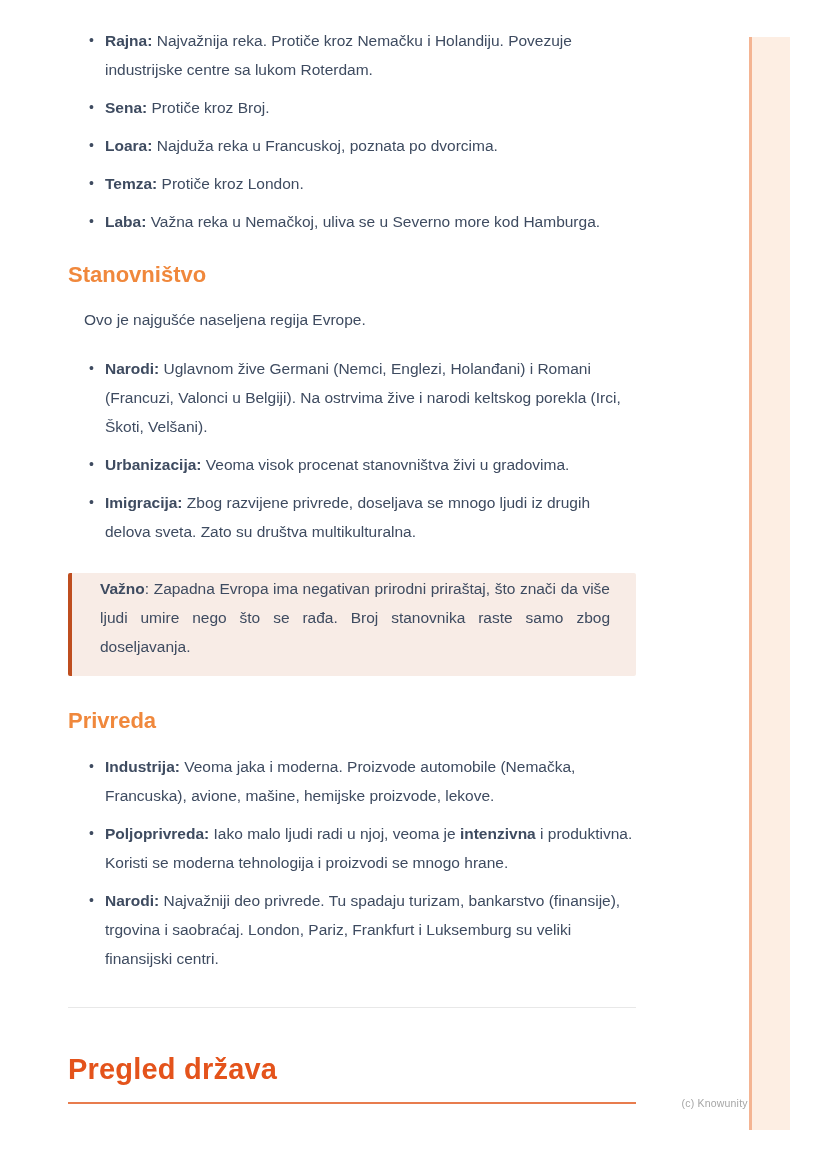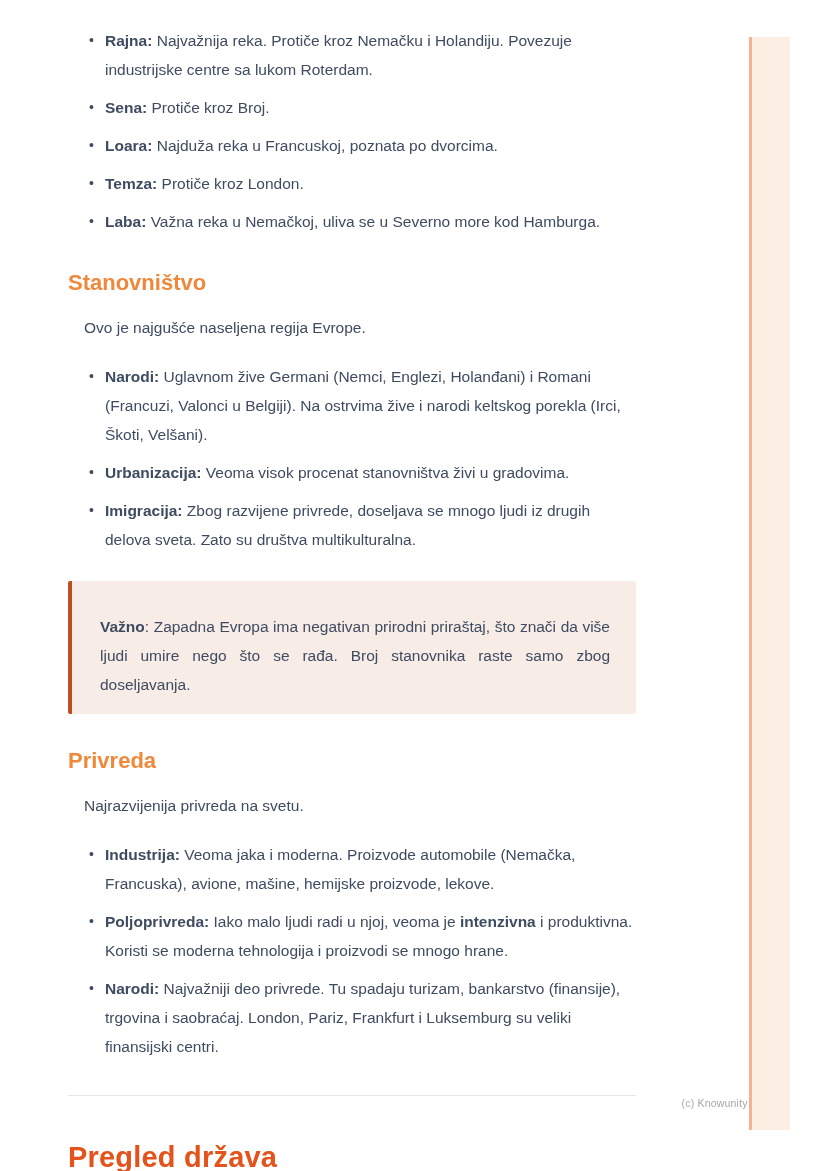--- a/index.html
+++ b/index.html
@@ -17,27 +17,27 @@
   }
   ul.blist li::before{
     content:"•";position:absolute;left:-16px;top:0;
     font-size:14px;color:#3e4b60;
   }
   .lbl{font-weight:bold;}
   .bold{font-weight:bold;}
 
   h2.sec{
     color:#f0883c;font-size:22px;line-height:28px;font-weight:bold;
-    margin:33px 0 17px 0;
+    margin:25px 0 17px 0;
   }
   p.para{font-size:15.5px;line-height:28px;margin:0 0 20px 16px;}
 
   .callout{
     background:#f8ece6;border-left:4px solid #bf4e1f;border-radius:2px;
-    margin:27px 0 31px 0;padding:31px 26px 15px 28px;
+    margin:27px 0 31px 0;padding:1px 26px 15px 28px;
   }
   .callout p{
     margin:0;font-size:15.5px;line-height:29px;text-align:justify;
   }
 
   hr.gray-divider{
     border:none;border-top:1px solid #e8e8e8;margin:34px 0 0 0;
   }
   h1.big{
     color:#e4531b;font-size:29px;line-height:34px;font-weight:bold;
@@ -74,21 +74,20 @@
     <li><span class="lbl">Narodi:</span><span> Uglavnom žive Germani (Nemci, Englezi, Holanđani) i Romani (Francuzi, Valonci u Belgiji). Na ostrvima žive i narodi keltskog porekla (Irci, Škoti, Velšani).</span></li>
     <li><span class="lbl">Urbanizacija:</span><span> Veoma visok procenat stanovništva živi u gradovima.</span></li>
     <li><span class="lbl">Imigracija:</span><span> Zbog razvijene privrede, doseljava se mnogo ljudi iz drugih delova sveta. Zato su društva multikulturalna.</span></li>
   </ul>
 
   <div class="callout">
     <p><span class="lbl">Važno</span><span>: Zapadna Evropa ima negativan prirodni priraštaj, što znači da više ljudi umire nego što se rađa. Broj stanovnika raste samo zbog doseljavanja.</span></p>
   </div>
 
   <h2 class="sec">Privreda</h2>
-  <p class="para">Najrazvijenija privreda na svetu.</p>
 
   <ul class="blist">
     <li><span class="lbl">Industrija:</span><span> Veoma jaka i moderna. Proizvode automobile (Nemačka, Francuska), avione, mašine, hemijske proizvode, lekove.</span></li>
     <li><span class="lbl">Poljoprivreda:</span><span> Iako malo ljudi radi u njoj, veoma je </span><span class="bold">intenzivna</span><span> i produktivna. Koristi se moderna tehnologija i proizvodi se mnogo hrane.</span></li>
     <li><span class="lbl">Narodi:</span><span> Najvažniji deo privrede. Tu spadaju turizam, bankarstvo (finansije), trgovina i saobraćaj. London, Pariz, Frankfurt i Luksemburg su veliki finansijski centri.</span></li>
   </ul>
 
   <hr class="gray-divider">
 
   <h1 class="big">Pregled država</h1>

